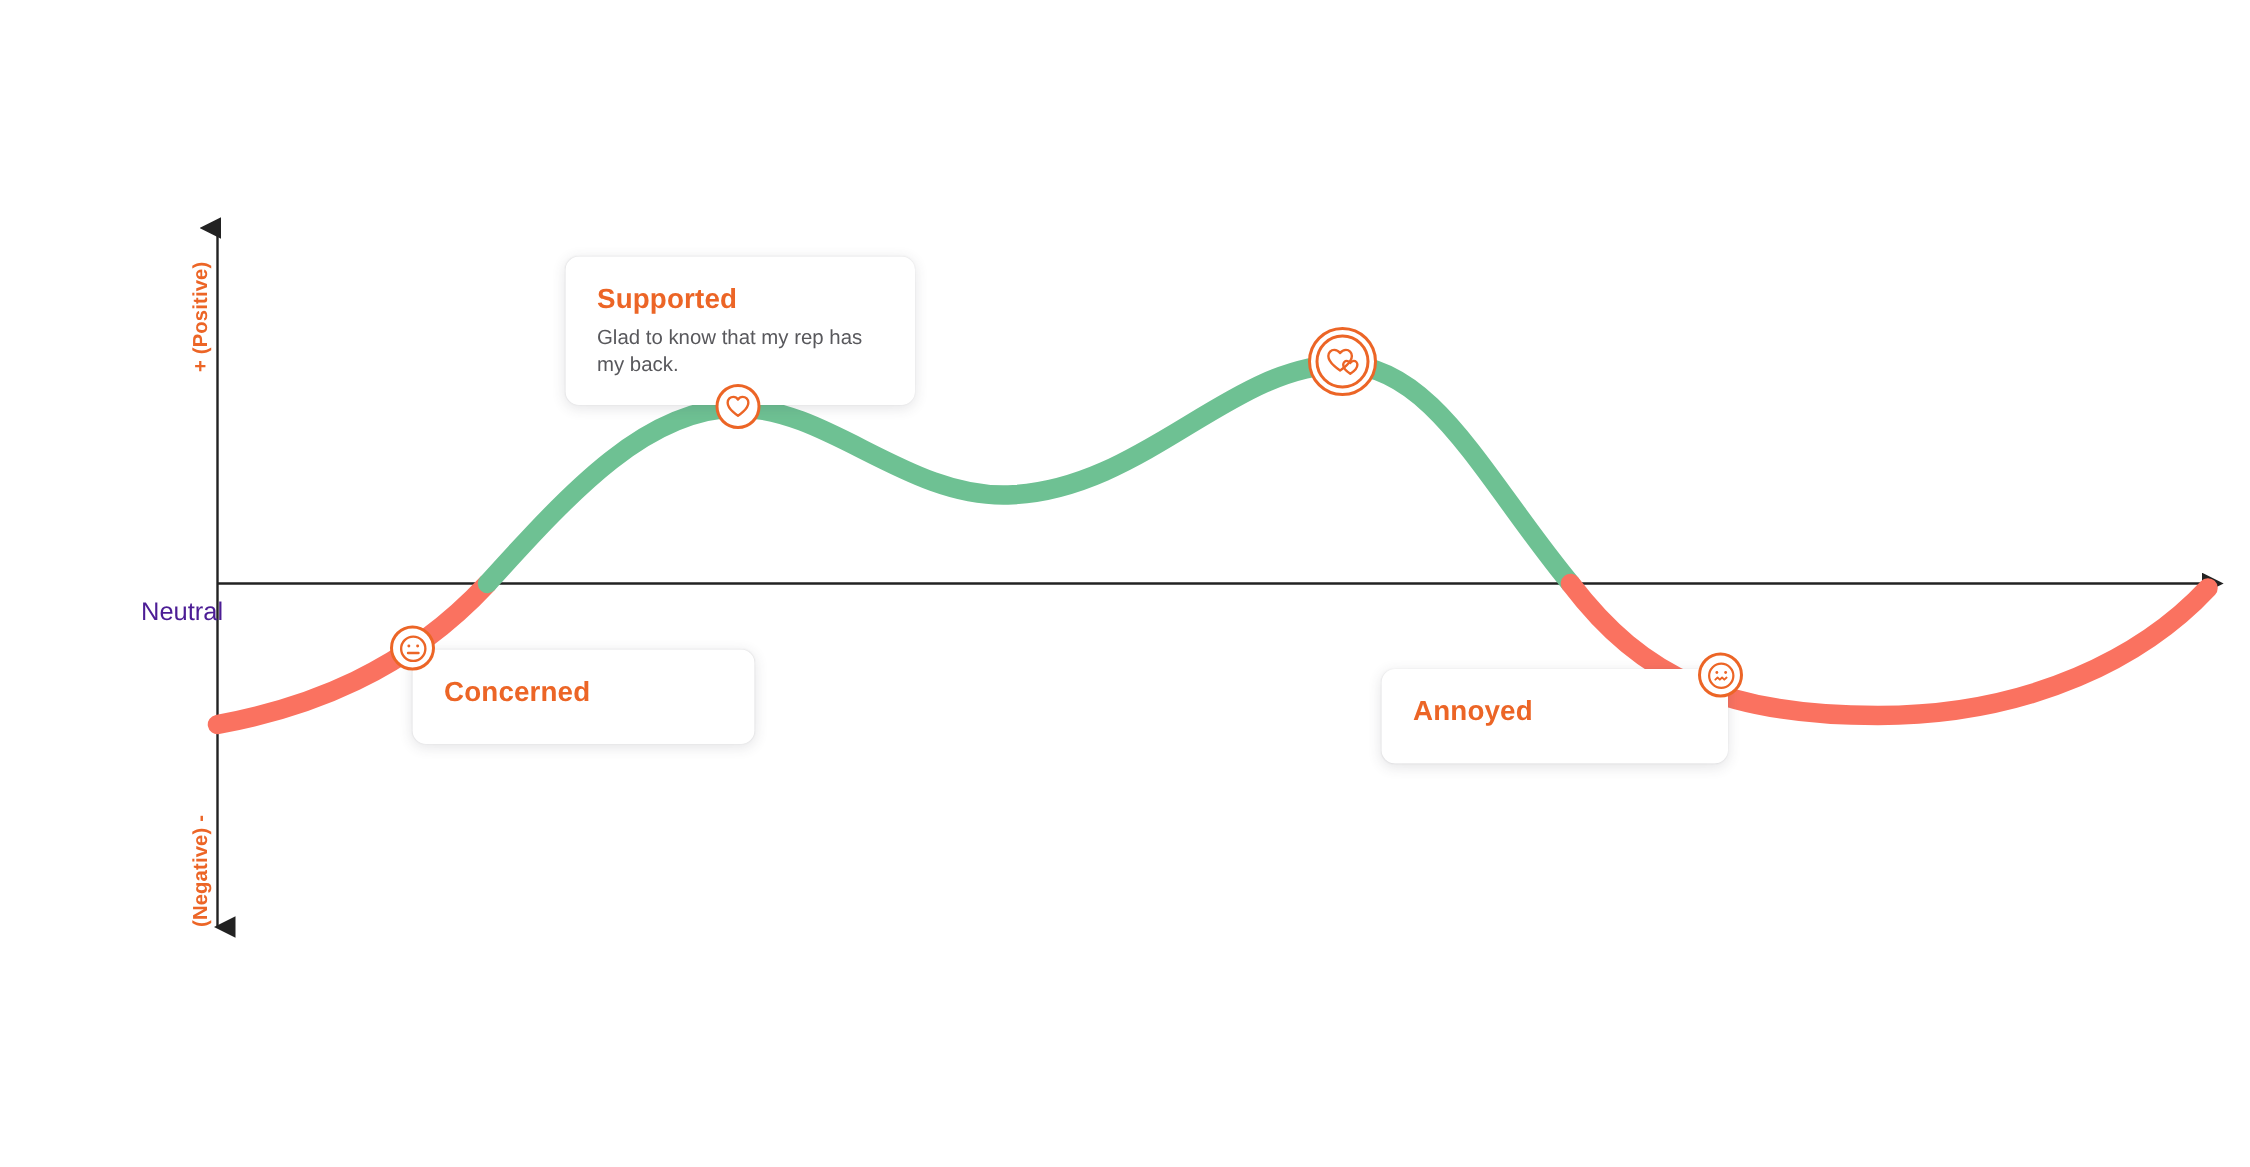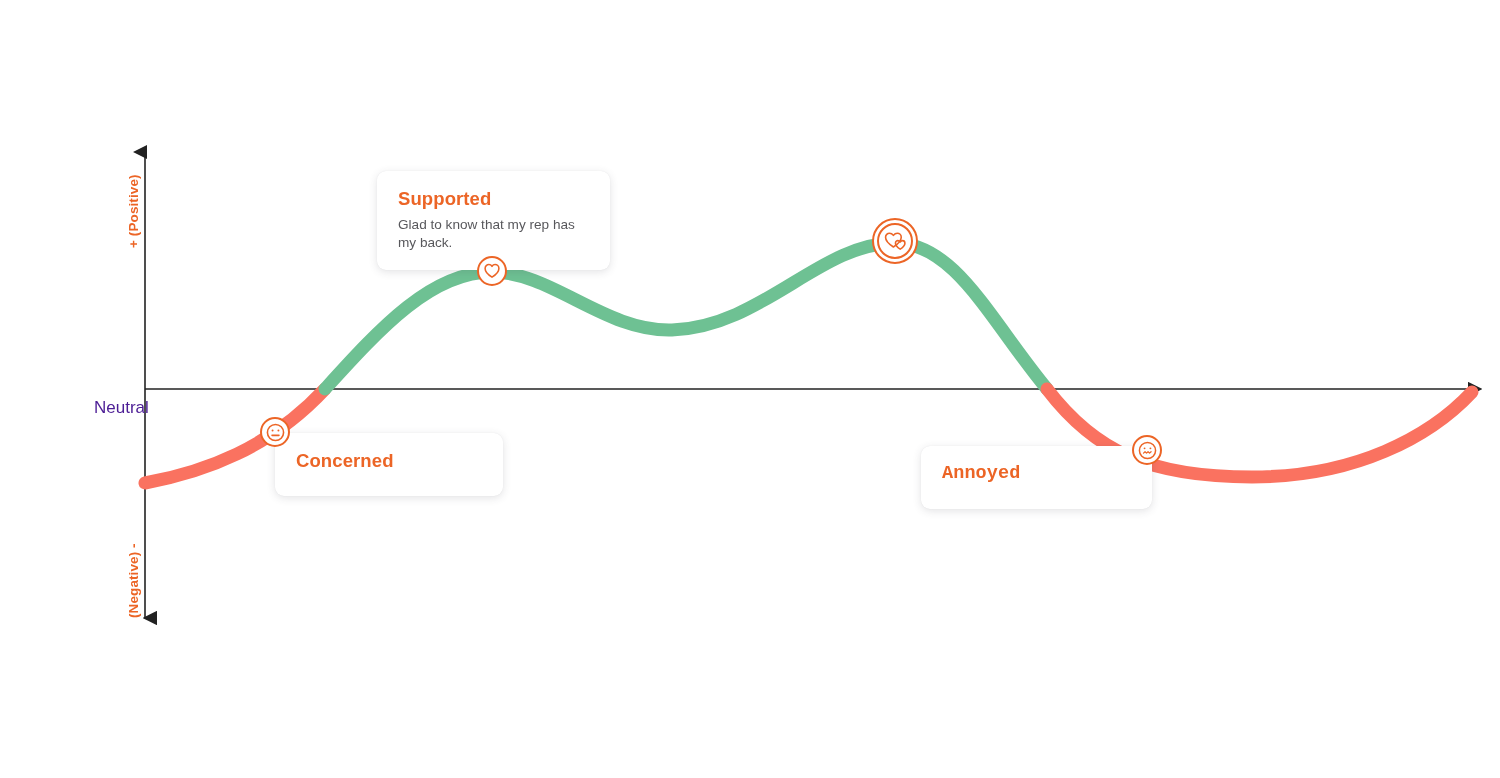--- a/index.html
+++ b/index.html
@@ -77,21 +77,21 @@
   .card-body {
     color: #58585c;
     font-size: 13.6px;
     line-height: 1.33;
     margin: 0;
   }
 
   #card-supported { left: 377px; top: 171px;  width: 233px; }
   #card-caredfor  { left: 781px; top: 128px;  width: 233px; }
   #card-concerned { left: 275px; top: 433px;  width: 228px; }
-  #card-annoyed   { left: 921px; top: 446px;  width: 231px; font-family: Liberation Mono, monospace; }
+  #card-annoyed   { left: 921px; top: 446px;  width: 231px; }
 
   
   .marker {
     position: absolute;
     border-radius: 50%;
     background: #ffffff;
     display: flex;
     align-items: center;
     justify-content: center;
     box-sizing: border-box;

